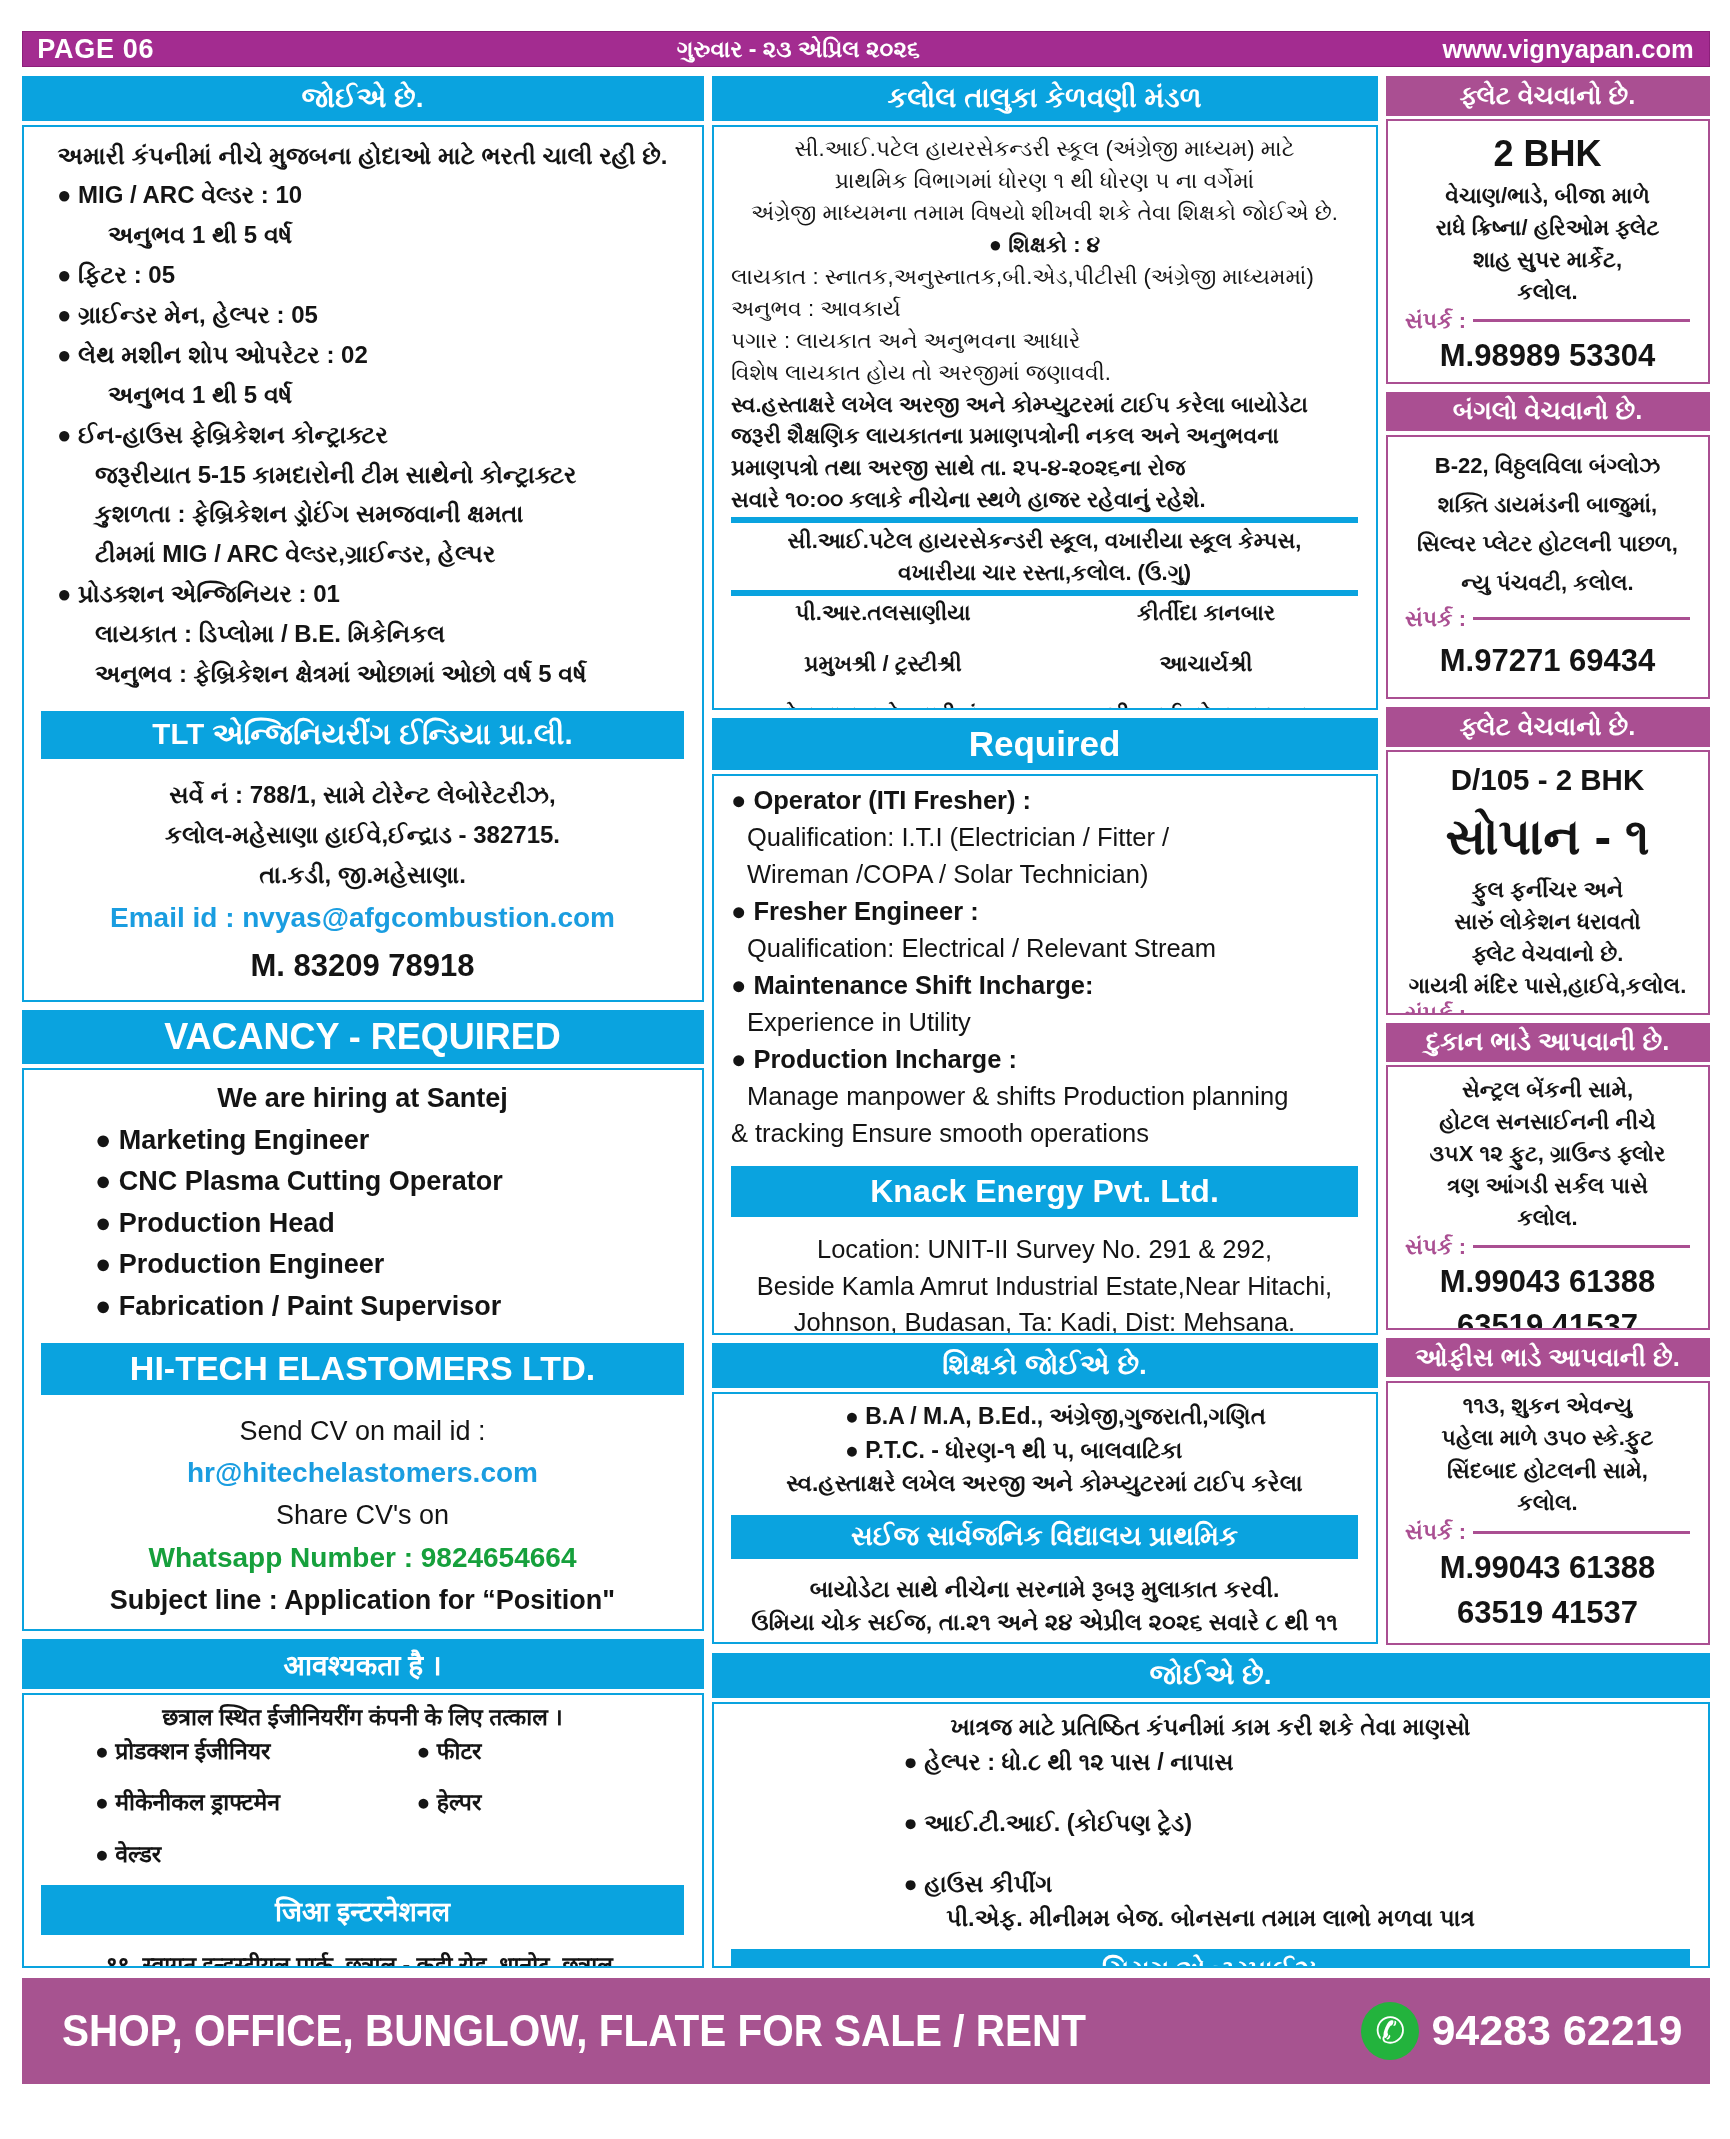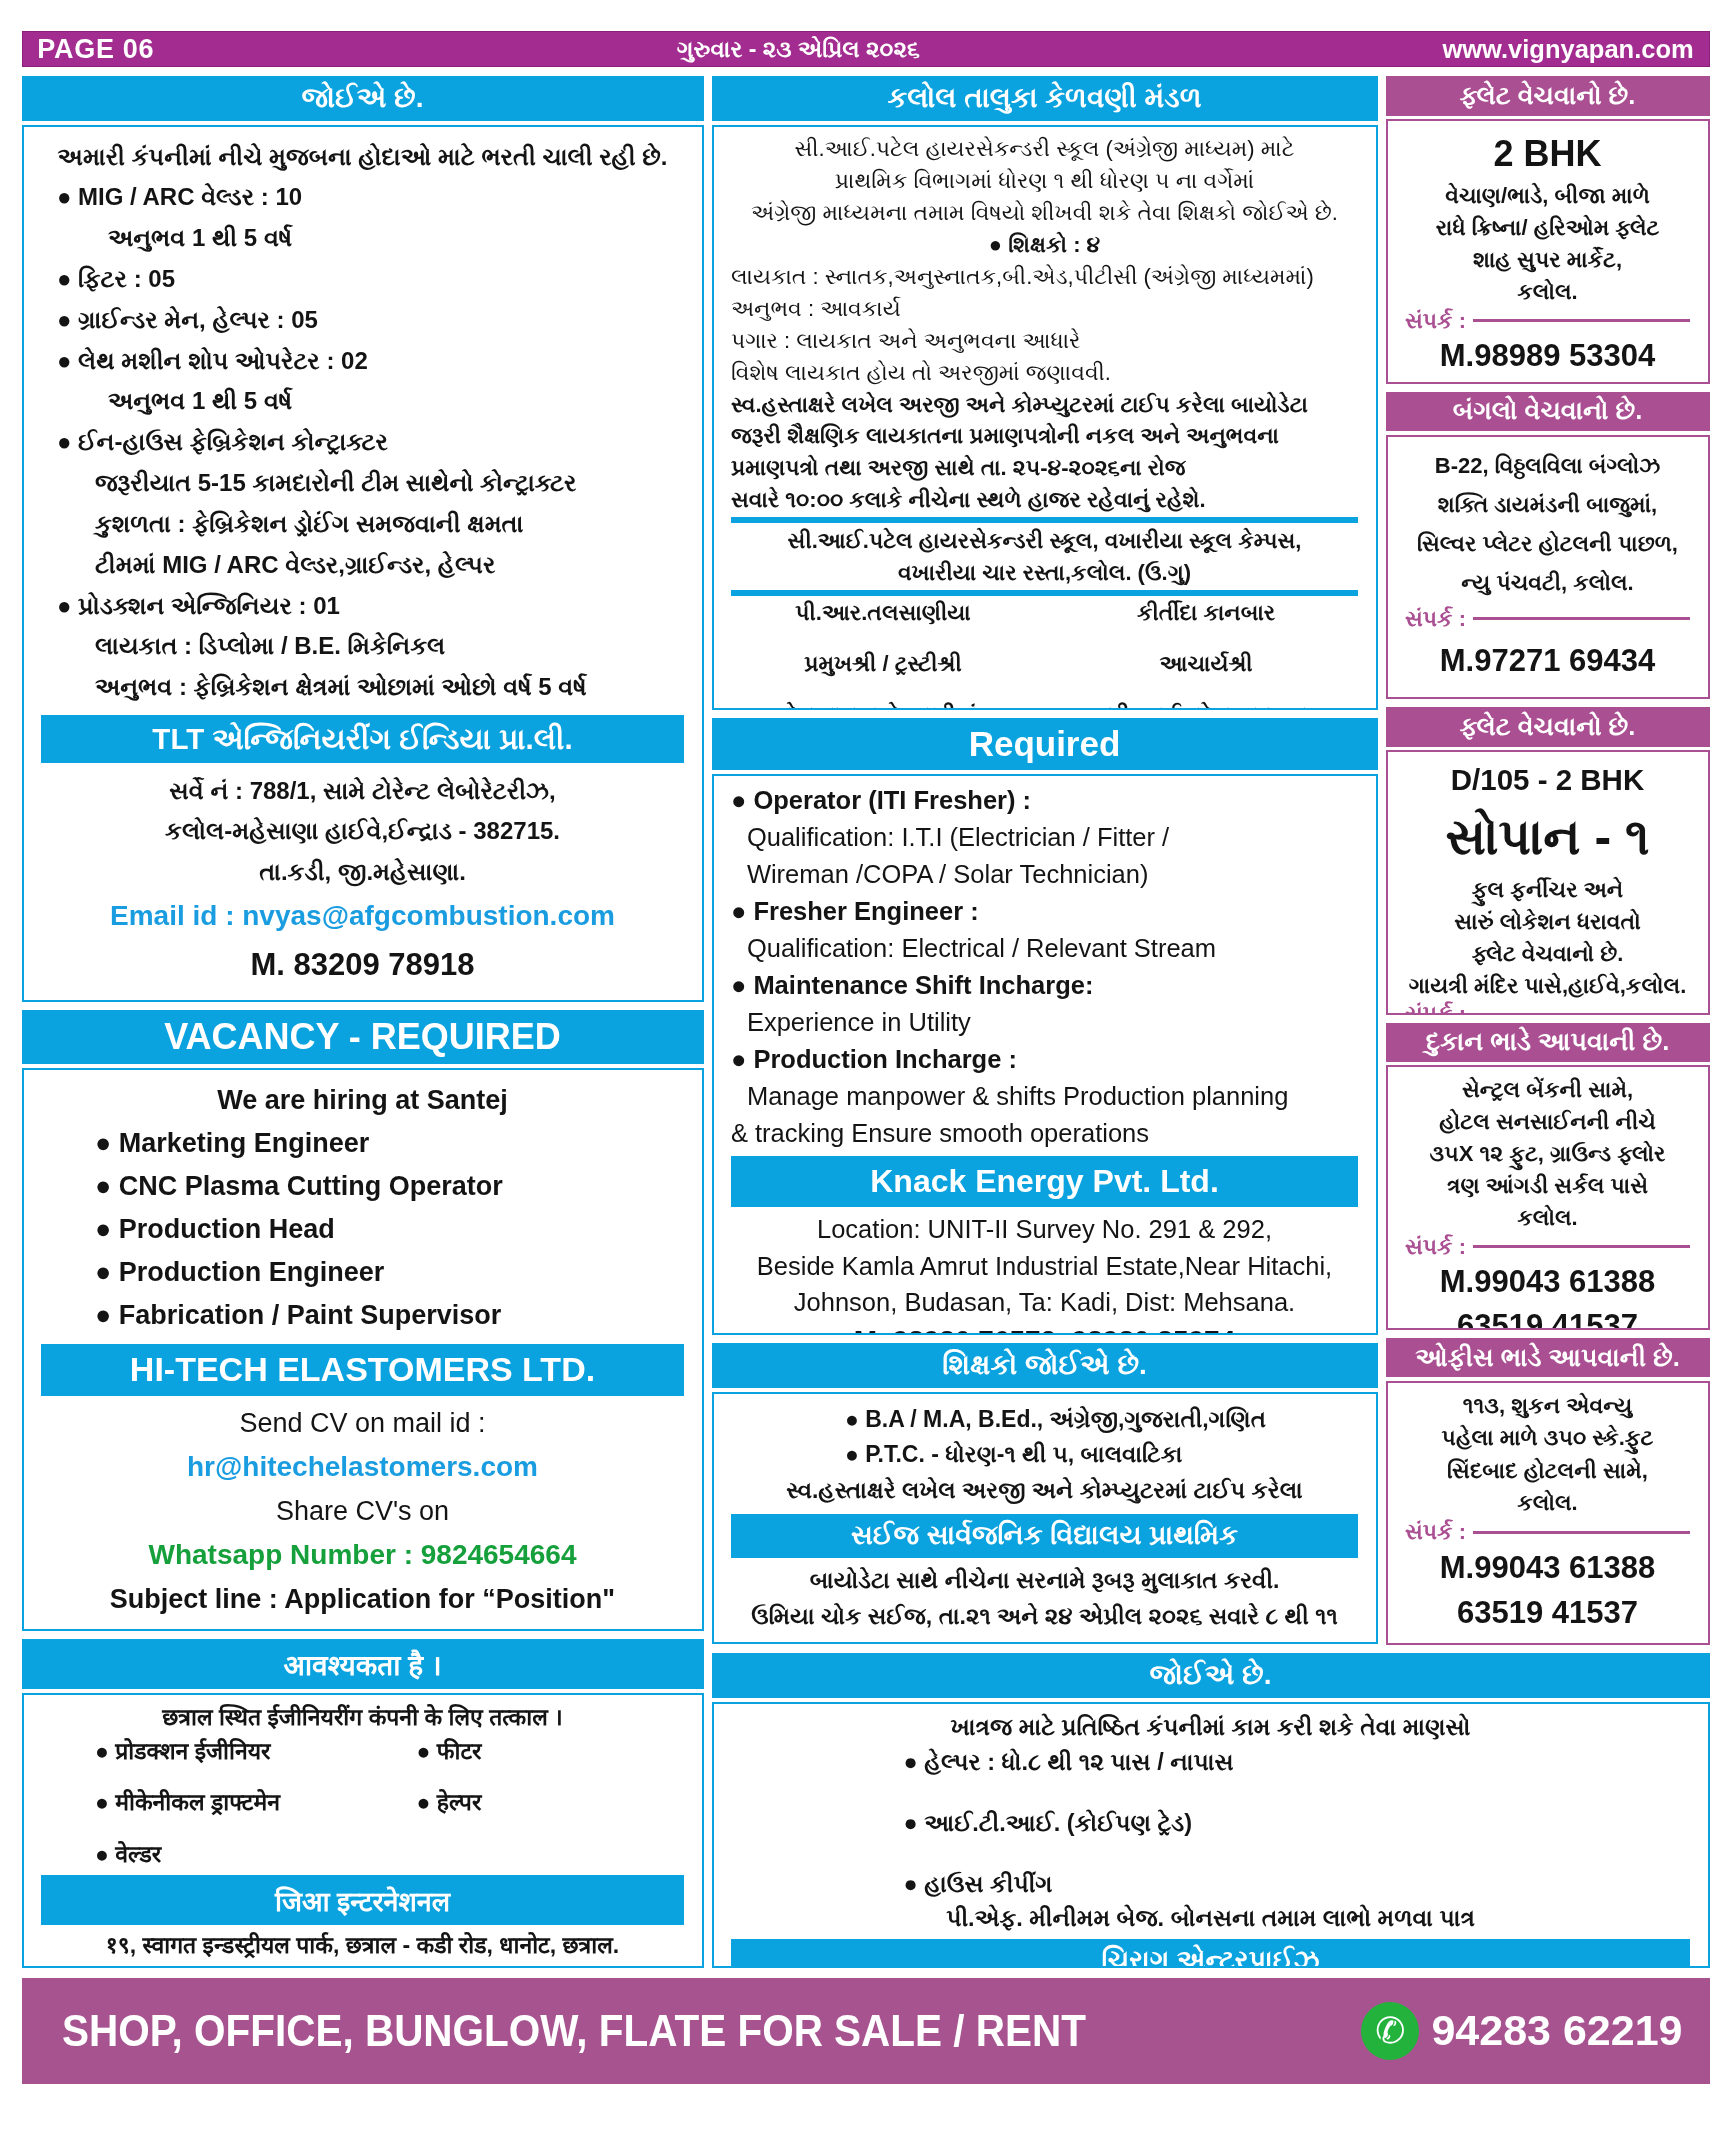--- a/index.html
+++ b/index.html
@@ -35,21 +35,21 @@
   .hdr-blue{background:#0aa3df}
   .hdr-pink{background:#aa4f92}
   .ad-body{
     flex:1;border:2.7px solid #0aa3df;margin-top:3.4px;
     display:flex;flex-direction:column;justify-content:space-evenly;
     padding:6.7px 17.4px;overflow:hidden;min-height:0;
   }
   .ad-pink .ad-body{border-color:#aa4f92}
   .banner{
     background:#0aa3df;color:#fff;font-weight:bold;text-align:center;
-    font-size:27px;padding:6.7px 2.7px;margin:4px 0;
+    font-size:27px;padding:6.7px 2.7px;margin:14px 0;
   }
   p{margin:0;line-height:1.45}
   .b{font-weight:bold}
   .c{text-align:center}
   .pl24{padding-left:16px}
   .pl80{padding-left:54px}
   .pl100{padding-left:67px}
   .email{color:#1a9de0;font-weight:bold;text-align:center}
   .green{color:#16a03c;font-weight:bold;text-align:center}
   .phone-lg{font-size:31px;font-weight:bold;text-align:center}

